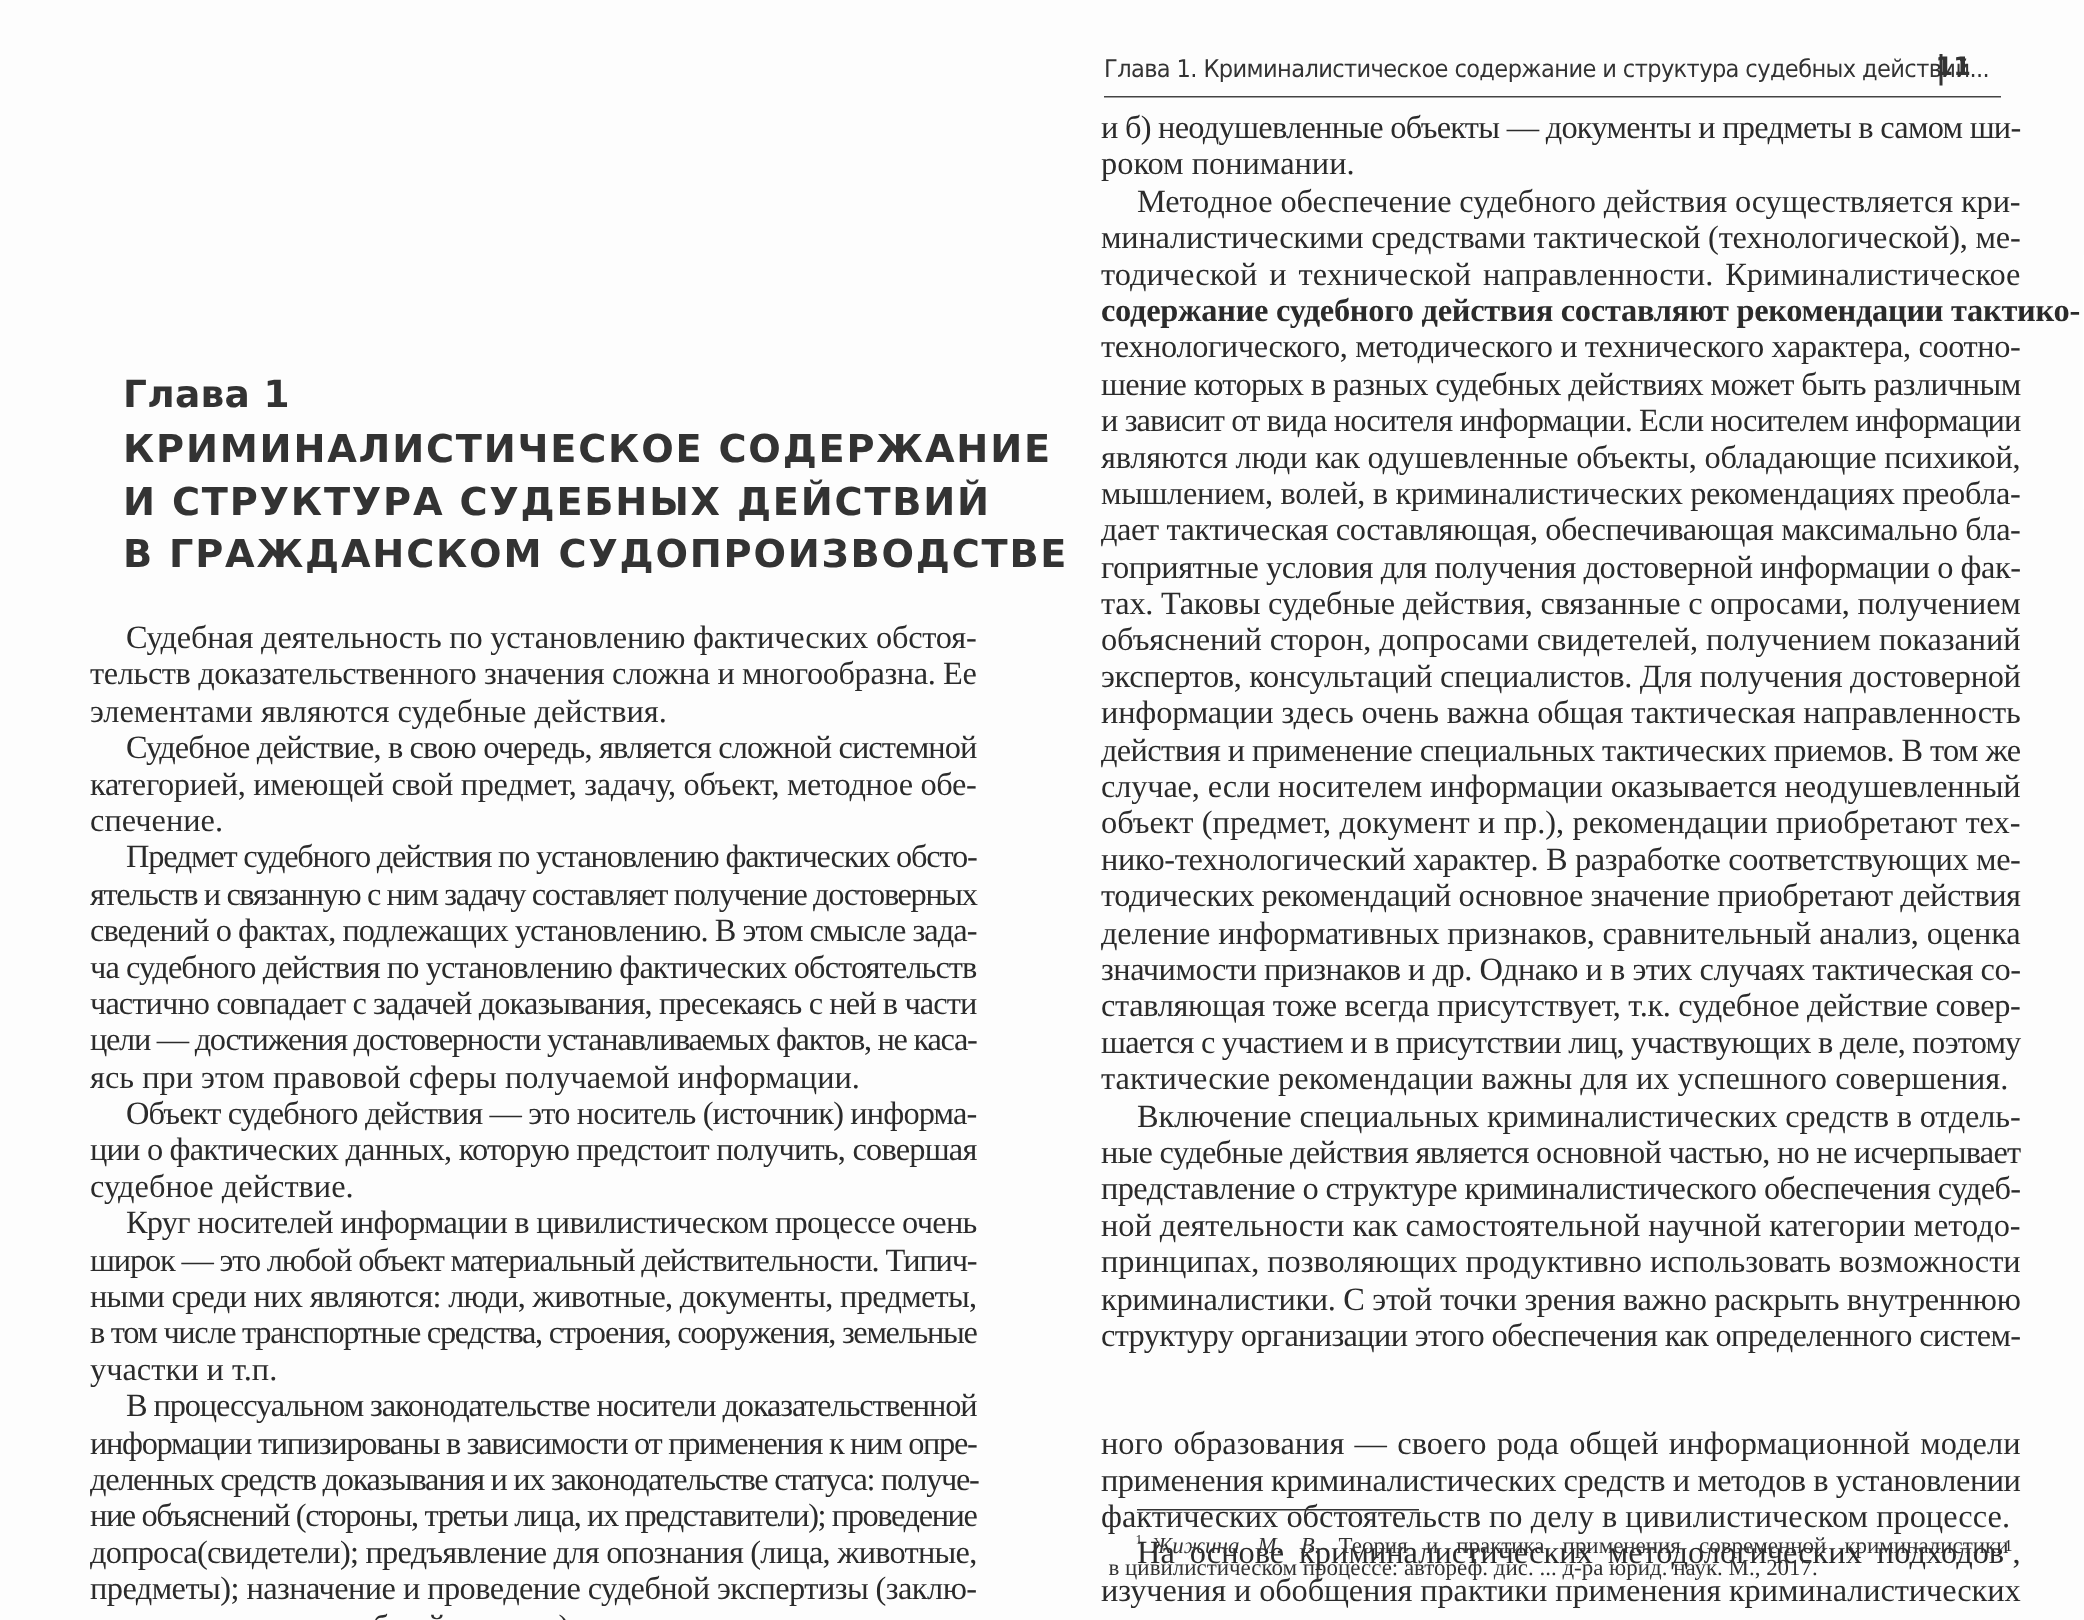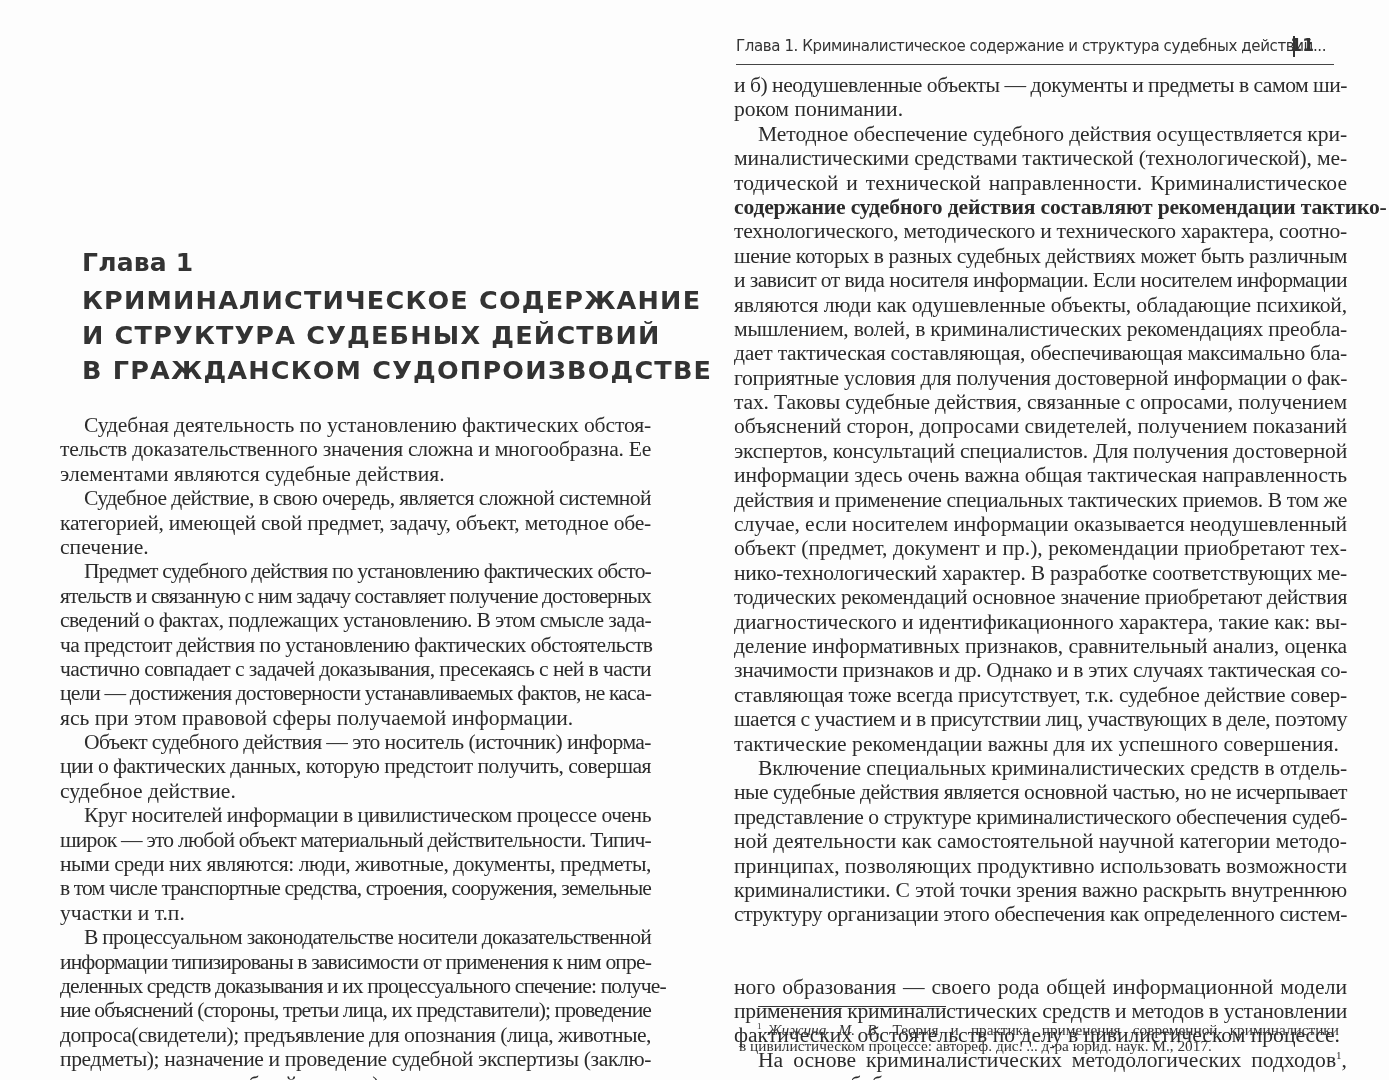--- a/index.html
+++ b/index.html
@@ -53,35 +53,35 @@
     <div class="body-text left-body" id="left-body">
         <span class="line" style="padding-left: 24px; display: block; letter-spacing: -0.139254px;">Судебная деятельность по установлению фактических обстоя-</span>
         <span class="line" style="display: block; letter-spacing: -0.263861px;">тельств доказательственного значения сложна и многообразна. Ее</span>
         <span class="line last" style="display: block;">элементами являются судебные действия.</span>
         <span class="line" style="padding-left: 24px; display: block; letter-spacing: -0.584016px;">Судебное действие, в свою очередь, является сложной системной</span>
         <span class="line" style="display: block; letter-spacing: -0.237599px;">категорией, имеющей свой предмет, задачу, объект, методное обе-</span>
         <span class="line last" style="display: block;">спечение.</span>
         <span class="line" style="padding-left: 24px; display: block; letter-spacing: -0.818648px;">Предмет судебного действия по установлению фактических обсто-</span>
         <span class="line" style="display: block; letter-spacing: -0.929451px;">ятельств и связанную с ним задачу составляет получение достоверных</span>
         <span class="line" style="display: block; letter-spacing: -0.641121px;">сведений о фактах, подлежащих установлению. В этом смысле зада-</span>
-        <span class="line" style="display: block; letter-spacing: -0.606399px;">ча предстоит действия по установлению фактических обстоятельств</span>
+        <span class="line" style="display: block; letter-spacing: -0.606399px;">ча судебного действия по установлению фактических обстоятельств</span>
         <span class="line" style="display: block; letter-spacing: -0.599432px;">частично совпадает с задачей доказывания, пресекаясь с ней в части</span>
         <span class="line" style="display: block; letter-spacing: -0.87085px;">цели — достижения достоверности устанавливаемых фактов, не каса-</span>
         <span class="line last" style="display: block;">ясь при этом правовой сферы получаемой информации.</span>
         <span class="line" style="padding-left: 24px; display: block; letter-spacing: -0.572656px;">Объект судебного действия — это носитель (источник) информа-</span>
         <span class="line" style="display: block; letter-spacing: -0.53251px;">ции о фактических данных, которую предстоит получить, совершая</span>
         <span class="line last" style="display: block;">судебное действие.</span>
         <span class="line" style="padding-left: 24px; display: block; letter-spacing: -0.499731px;">Круг носителей информации в цивилистическом процессе очень</span>
         <span class="line" style="display: block; letter-spacing: -0.782006px;">широк — это любой объект материальный действительности. Типич-</span>
         <span class="line" style="display: block; letter-spacing: -0.474898px;">ными среди них являются: люди, животные, документы, предметы,</span>
         <span class="line" style="display: block; letter-spacing: -0.878551px;">в том числе транспортные средства, строения, сооружения, земельные</span>
         <span class="line last" style="display: block;">участки и т.п.</span>
         <span class="line" style="padding-left: 24px; display: block; letter-spacing: -0.751793px;">В процессуальном законодательстве носители доказательственной</span>
         <span class="line" style="display: block; letter-spacing: -0.872024px;">информации типизированы в зависимости от применения к ним опре-</span>
-        <span class="line" style="display: block; letter-spacing: -0.880445px;">деленных средств доказывания и их процессуального спечение: получе-</span>
+        <span class="line" style="display: block; letter-spacing: -0.880445px;">деленных средств доказывания и их законодательстве статуса: получе-</span>
         <span class="line" style="display: block; letter-spacing: -0.936567px;">ние объяснений (стороны, третьи лица, их представители); проведение</span>
         <span class="line" style="display: block; letter-spacing: -0.514137px;">допроса(свидетели); предъявление для опознания (лица, животные,</span>
         <span class="line" style="display: block; letter-spacing: -0.378024px;">предметы); назначение и проведение судебной экспертизы (заклю-</span>
         <span class="line last" style="display: block;">чение эксперта, судебный эксперт) и т.д.</span>
       </div>
   </div>
 
   <div class="page page-right">
     <div class="running-head">
       <span class="running-title">Глава 1.  Криминалистическое содержание и структура судебных действий...</span>
@@ -105,21 +105,20 @@
         <span class="line" style="display: block; letter-spacing: -0.317792px;">гоприятные условия для получения достоверной информации о фак-</span>
         <span class="line" style="display: block; letter-spacing: -0.172867px;">тах. Таковы судебные действия, связанные с опросами, получением</span>
         <span class="line" style="display: block; letter-spacing: -0.0576332px;">объяснений сторон, допросами свидетелей, получением показаний</span>
         <span class="line" style="display: block; letter-spacing: -0.230159px;">экспертов, консультаций специалистов. Для получения достоверной</span>
         <span class="line" style="display: block; letter-spacing: -0.113217px;">информации здесь очень важна общая тактическая направленность</span>
         <span class="line" style="display: block; letter-spacing: -0.411706px;">действия и применение специальных тактических приемов. В том же</span>
         <span class="line" style="display: block; letter-spacing: -0.108073px;">случае, если носителем информации оказывается неодушевленный</span>
         <span class="line" style="display: block;">объект (предмет, документ и пр.), рекомендации приобретают тех-</span>
         <span class="line" style="display: block; letter-spacing: -0.267113px;">нико-технологический характер. В разработке соответствующих ме-</span>
         <span class="line" style="display: block; letter-spacing: -0.331905px;">тодических рекомендаций основное значение приобретают действия</span>
-        <span class="line" style="display: block; letter-spacing: -0.106647px;">диагностического и идентификационного характера, такие как: вы-</span>
         <span class="line" style="display: block; letter-spacing: -0.113217px;">деление информативных признаков, сравнительный анализ, оценка</span>
         <span class="line" style="display: block; letter-spacing: -0.326705px;">значимости признаков и др. Однако и в этих случаях тактическая со-</span>
         <span class="line" style="display: block; letter-spacing: -0.236979px;">ставляющая тоже всегда присутствует, т.к. судебное действие совер-</span>
         <span class="line" style="display: block; letter-spacing: -0.541903px;">шается с участием и в присутствии лиц, участвующих в деле, поэтому</span>
         <span class="line last" style="display: block;">тактические рекомендации важны для их успешного совершения.</span>
         <span class="line" style="padding-left: 24px; display: block; letter-spacing: -0.121767px;">Включение специальных криминалистических средств в отдель-</span>
         <span class="line" style="display: block; letter-spacing: -0.495673px;">ные судебные действия является основной частью, но не исчерпывает</span>
         <span class="line" style="display: block; letter-spacing: -0.39624px;">представление о структуре криминалистического обеспечения судеб-</span>
         <span class="line" style="display: block; letter-spacing: -0.0418347px;">ной деятельности как самостоятельной научной категории методо-</span>
         <span class="line" style="display: block; letter-spacing: -0.0418432px;">принципах, позволяющих продуктивно использовать возможности</span>

